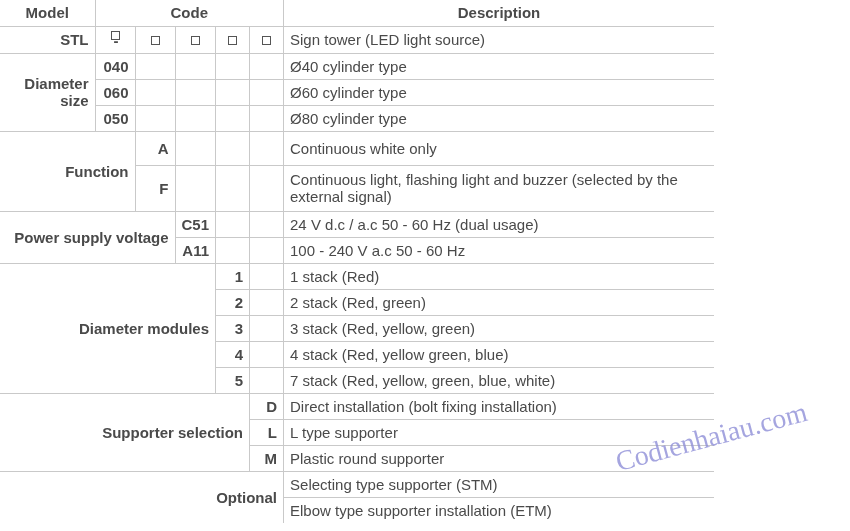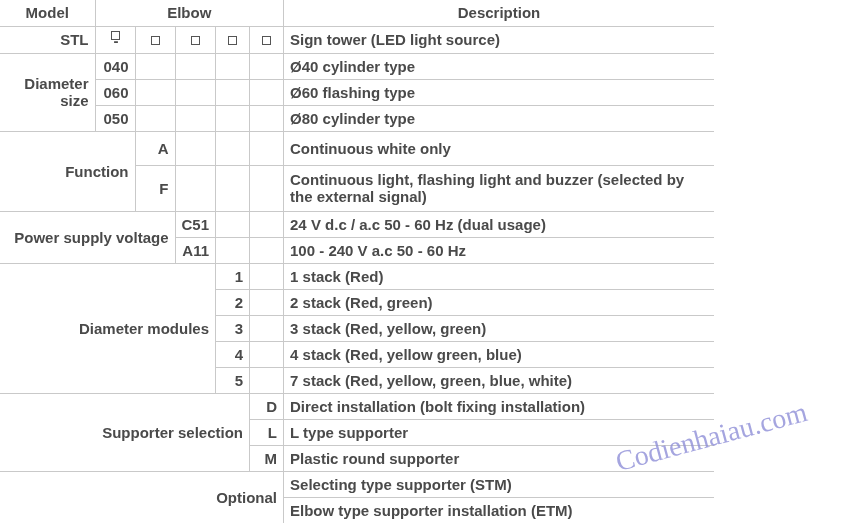--- a/index.html
+++ b/index.html
@@ -29,21 +29,21 @@
     font-weight: 700;
     text-align: center;
     color: #4a4a4a;
     border-top: none;
   }
   .label {
     font-weight: 700;
     text-align: right;
   }
   .code { text-align: center; }
-  .desc { padding-left: 12px; font-weight: bold; }
+  .desc { padding-left: 12px; }
   .c-model { width: 95px; }
   .c-c1 { width: 40px; }
   .c-c2 { width: 40px; }
   .c-c3 { width: 40px; }
   .c-c4 { width: 34px; }
   .c-c5 { width: 34px; }
   .c-desc { }
   .sq {
     display: inline-block;
     width: 9px; height: 9px;
@@ -75,21 +75,21 @@
       <col class="c-c1">
       <col class="c-c2">
       <col class="c-c3">
       <col class="c-c4">
       <col class="c-c5">
       <col class="c-desc">
 </colgroup>
 <tbody>
       <tr class="hdr">
   <td class="col-model">Model</td>
-  <td colspan="5">Elbow</td>
+  <td colspan="5">Code</td>
   <td>Description</td>
 </tr>
 
 <tr>
   <td class="label col-model">STL</td>
   <td class="code"><span class="sq sq-dash"></span></td>
   <td class="code"><span class="sq"></span></td>
   <td class="code"><span class="sq"></span></td>
   <td class="code"><span class="sq"></span></td>
   <td class="code"><span class="sq"></span></td>
@@ -104,21 +104,21 @@
         <td></td>
         <td></td>
   <td class="desc">Ø40 cylinder type</td>
 </tr>
 <tr>
   <td class="label">060</td>
   <td></td>
         <td></td>
         <td></td>
         <td></td>
-  <td class="desc">Ø60 flashing type</td>
+  <td class="desc">Ø60 cylinder type</td>
 </tr>
 <tr>
   <td class="label">050</td>
   <td></td>
         <td></td>
         <td></td>
         <td></td>
   <td class="desc">Ø80 cylinder type</td>
 </tr>
 

